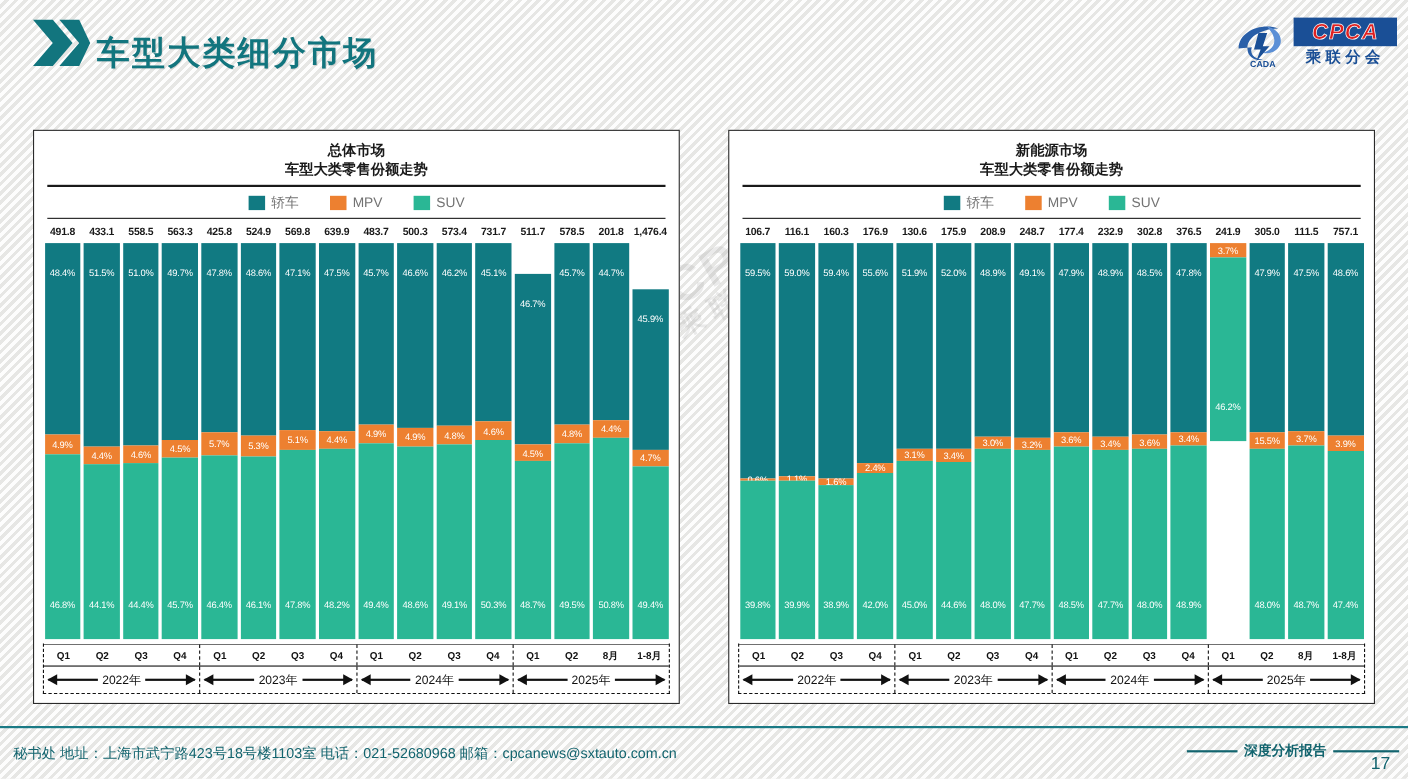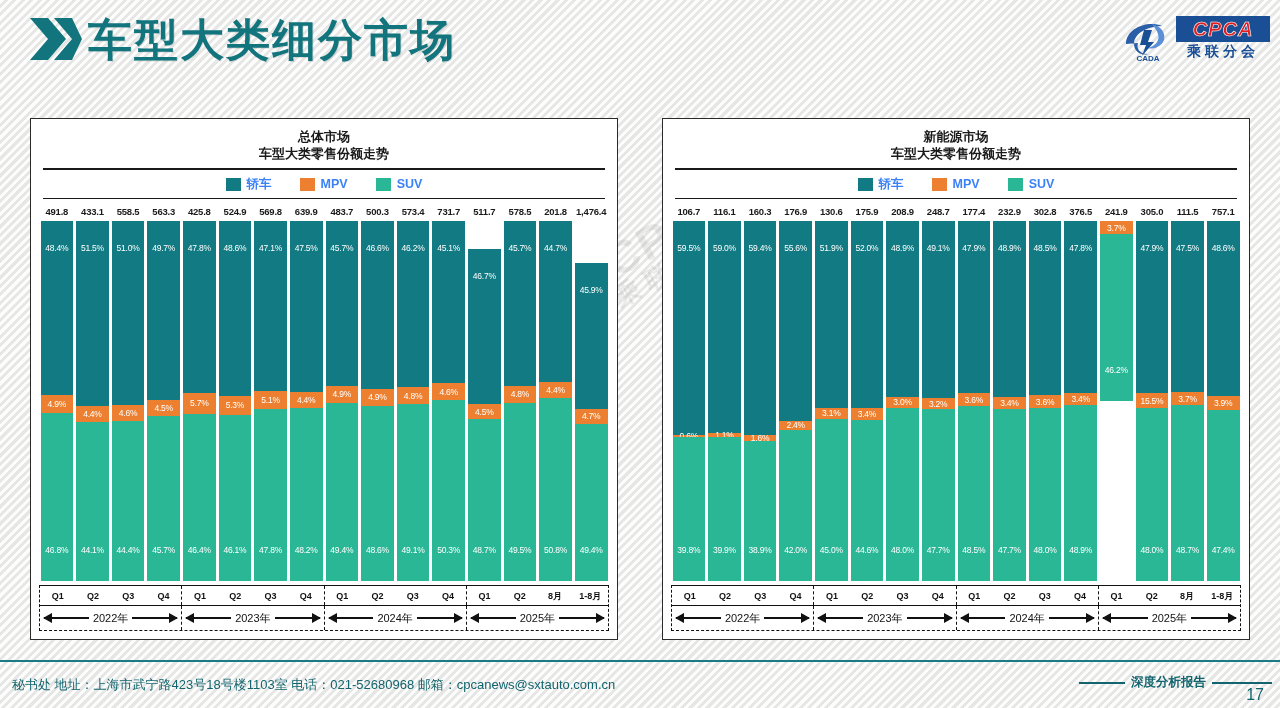--- a/index.html
+++ b/index.html
@@ -34,22 +34,22 @@
   .wm3 { left: 122px;  top: 440px; font-size: 46px; }
   .wm4 { left: 130px;  top: 487px; font-size: 26px; letter-spacing: 8px;}
 
   
   #header { position: absolute; left: 0; top: 0; width: 1280px; height: 88px; }
   .chevrons {
     position: absolute; left: 28px; top: 16px;
     width: 56px; height: 46px;
   }
   .title-text {
-    position: absolute; left: 88px; top: 11px;
-    font-size: 44px; font-weight: bold; color: #12757e;
+    position: absolute; left: 88px; top: 28px;
+    font-size: 30px; font-weight: bold; color: #12757e;
     letter-spacing: 2px;
     text-shadow: 1px 1px 0 rgba(0,0,0,0.10);
   }
   
   #logo { position: absolute; right: 10px; top: 14px; width: 148px; height: 52px; }
   .logo-mark {
     position: absolute; left: 0; top: 4px; width: 52px; height: 44px;
   }
   .logo-right { position: absolute; left: 54px; top: 2px; width: 94px; height: 48px;}
   .logo-cpca-bg {
@@ -89,21 +89,21 @@
   }
   .rule { height: 2px; background: #1a1a1a; margin: 6px 12px 0 12px; }
   .rule-thin { height: 1px; background: #1a1a1a; margin: 0 12px; }
 
   .legend {
     display: flex; justify-content: center; align-items: center;
     gap: 8px; height: 28px;
   }
   .legend-item { display: flex; align-items: center; gap: 6px; margin: 0 10px;}
   .legend-swatch { width: 15px; height: 13px; display: inline-block; }
-  .legend-label { font-size: 12.5px; color: #3b82f6; font-weight: bold; }
+  .legend-label { font-size: 12.5px; color: #737373; }
 
   
   .totals-row {
     display: flex; height: 20px; align-items: center;
     padding: 0 8px; margin-top: 2px;
   }
   .total-cell {
     flex: 1; text-align: center;
     font-size: 9.5px; font-weight: bold; color: #1a1a1a;
     letter-spacing: -0.2px;

